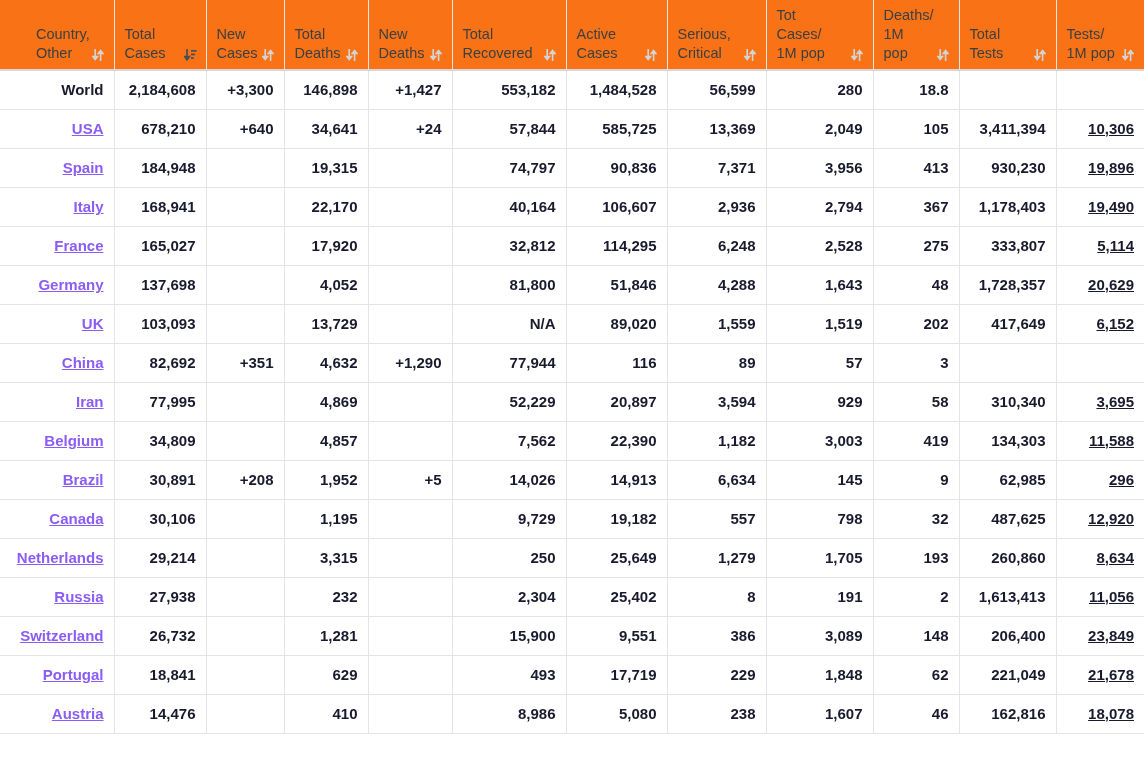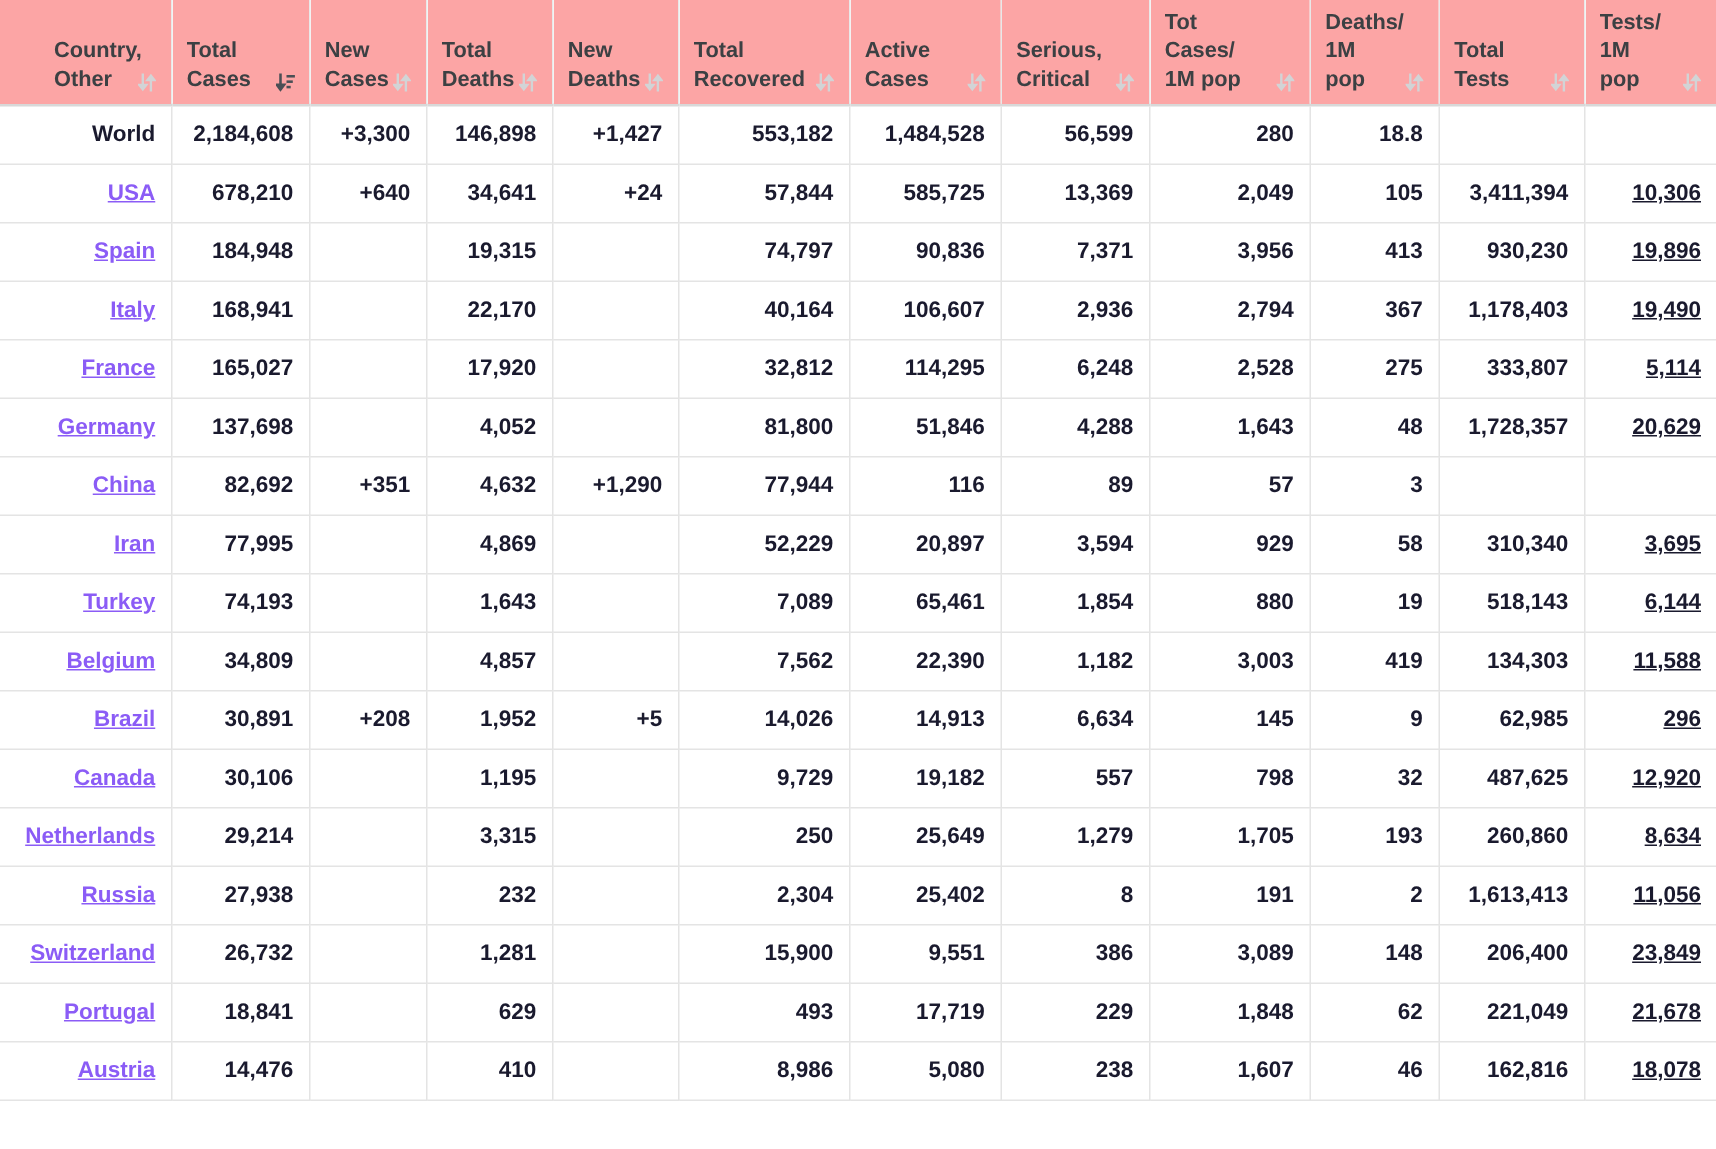--- a/index.html
+++ b/index.html
@@ -23,23 +23,23 @@
   }
 
   
   #covid-table thead th {
     height: 60px;
     box-sizing: border-box;
     padding: 6px 10px 6px 10px;
     border-bottom: 2px solid #d8d8d8;
     border-right: 1px solid #e8e8e8;
     border-left: 1px solid #e8e8e8;
-    background: #fca5a5;
+    background: #f97316;
     color: #3c4043;
-    font-weight: bold;
+    font-weight: normal;
     font-size: 14.5px;
     line-height: 19px;
     vertical-align: bottom;
     white-space: normal;
     position: relative;
   }
   #covid-table thead th:first-child { border-left: none; padding-left: 36px; }
   #covid-table thead th:last-child { border-right: none; }
 
   .th-inner {
@@ -330,20 +330,34 @@
         <td></td>
         <td>81,800</td>
         <td>51,846</td>
         <td>4,288</td>
         <td>1,643</td>
         <td>48</td>
         <td>1,728,357</td>
         <td>20,629</td>
       </tr>
       <tr class="row-country">
+        <td class="cell-country"><span class="country-link">UK</span></td>
+        <td>103,093</td>
+        <td></td>
+        <td>13,729</td>
+        <td></td>
+        <td>N/A</td>
+        <td>89,020</td>
+        <td>1,559</td>
+        <td>1,519</td>
+        <td>202</td>
+        <td>417,649</td>
+        <td>6,152</td>
+      </tr>
+      <tr class="row-country">
         <td class="cell-country"><span class="country-link">China</span></td>
         <td>82,692</td>
         <td class="hl-new-cases">+351</td>
         <td>4,632</td>
         <td class="hl-new-deaths">+1,290</td>
         <td>77,944</td>
         <td>116</td>
         <td>89</td>
         <td>57</td>
         <td>3</td>
@@ -356,34 +370,20 @@
         <td></td>
         <td>4,869</td>
         <td></td>
         <td>52,229</td>
         <td>20,897</td>
         <td>3,594</td>
         <td>929</td>
         <td>58</td>
         <td>310,340</td>
         <td>3,695</td>
-      </tr>
-      <tr class="row-country">
-        <td class="cell-country"><span class="country-link">Turkey</span></td>
-        <td>74,193</td>
-        <td></td>
-        <td>1,643</td>
-        <td></td>
-        <td>7,089</td>
-        <td>65,461</td>
-        <td>1,854</td>
-        <td>880</td>
-        <td>19</td>
-        <td>518,143</td>
-        <td>6,144</td>
       </tr>
       <tr class="row-country">
         <td class="cell-country"><span class="country-link">Belgium</span></td>
         <td>34,809</td>
         <td></td>
         <td>4,857</td>
         <td></td>
         <td>7,562</td>
         <td>22,390</td>
         <td>1,182</td>

